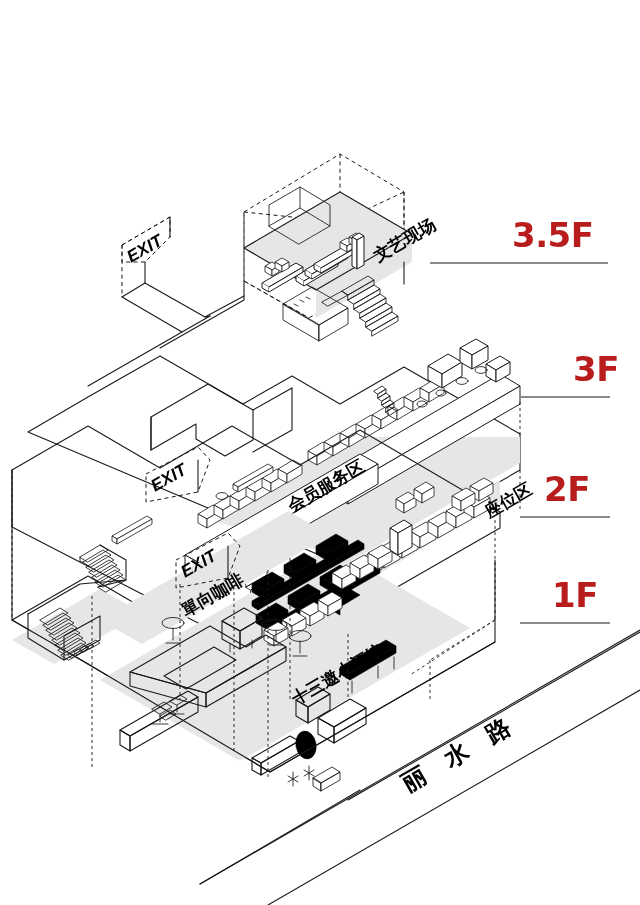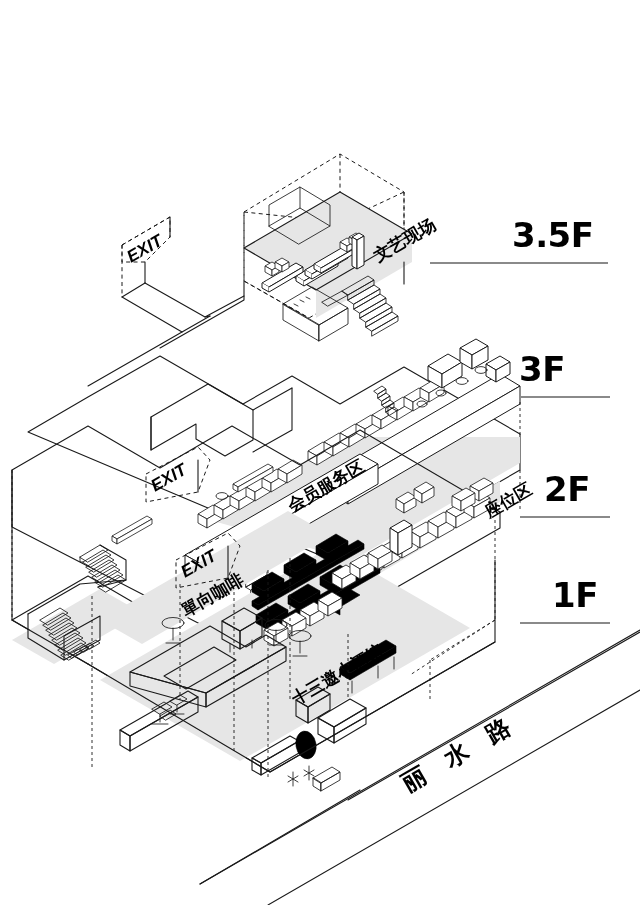--- a/index.html
+++ b/index.html
@@ -28,21 +28,21 @@
     width: 640px;
     height: 905px;
     display: block;
   }
   
   .floor-marker {
     position: absolute;
     font-weight: 700;
     font-size: 34px;
     letter-spacing: -0.5px;
-    color: #000000;
+    color: #b91c1c;
     line-height: 1;
     font-family: "DejaVu Sans", "Liberation Sans", sans-serif;
   }
   .floor-rule {
     position: absolute;
     height: 2px;
     background: #8a8a8a;
   }
   .zh {
     font-family: "DejaVu Sans", "Liberation Sans", sans-serif;
@@ -591,21 +591,21 @@
     </g>
 
   </svg>
 
   <div>
     <div class="floor-marker" style="left:512px; top:218px;">3.5F</div>
     <div class="floor-rule" style="left:430px; top:262px; width:178px;"></div>
   </div>
 
   <div>
-    <div class="floor-marker" style="left:519px; top:352px;">3F</div>
+    <div class="floor-marker" style="left:573px; top:352px;">3F</div>
     <div class="floor-rule" style="left:520px; top:396px; width:90px;"></div>
   </div>
 
   <div>
     <div class="floor-marker" style="left:544px; top:472px;">2F</div>
     <div class="floor-rule" style="left:520px; top:516px; width:90px;"></div>
   </div>
 
   <div>
     <div class="floor-marker" style="left:552px; top:578px;text-align:right;">1F</div>

